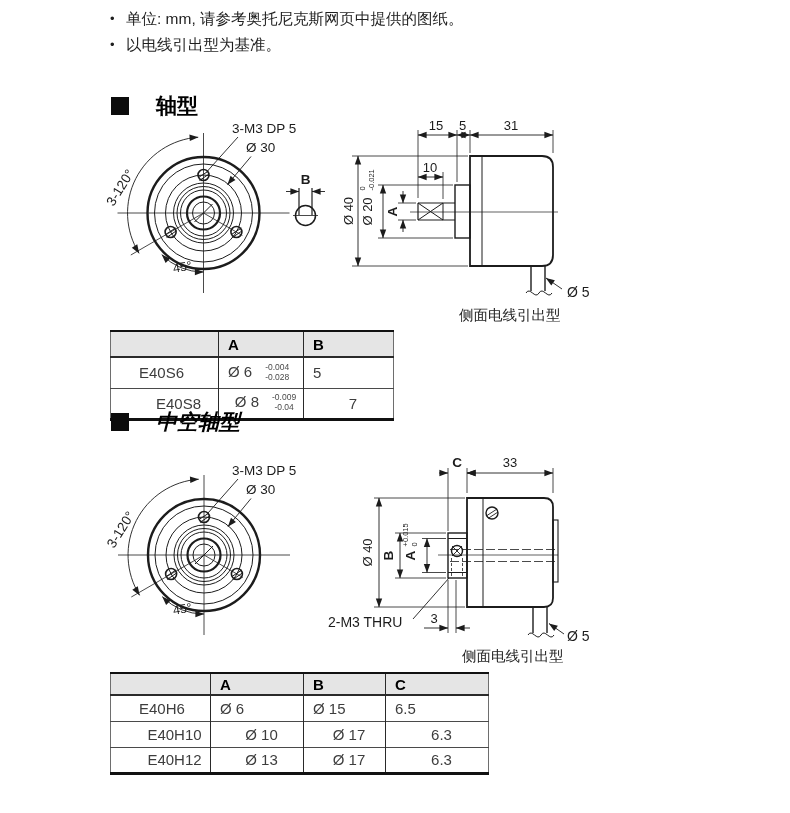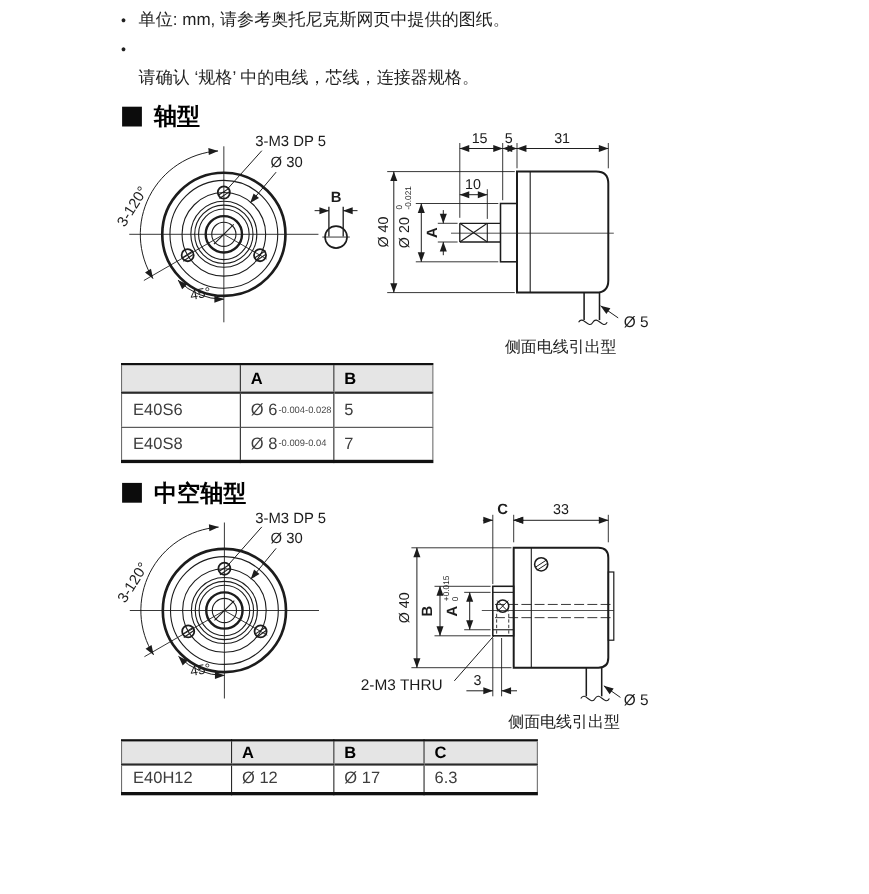--- a/index.html
+++ b/index.html
@@ -5,21 +5,21 @@
   html,body{margin:0;padding:0;}
   body{width:790px;height:813px;background:#ffffff;position:relative;overflow:hidden;
        font-family:"Liberation Sans",sans-serif;color:#1c1c1c;}
   .abs{position:absolute;}
   
   .notes{left:110px;top:6px;font-size:15.5px;line-height:26px;color:#1f1f1f;}
   .note-row{display:flex;}
   .note-dot{width:16px;flex:0 0 16px;font-size:13px;}
   .note-dot.hide{visibility:hidden;}
   
-  .sec-title{left:111px;display:flex;align-items:center;gap:11px;
+  .sec-title{left:111px;display:flex;align-items:center;gap:27px;
              font-size:21px;font-weight:bold;color:#000;}
   .sq{width:18px;height:18px;background:#0c0c0c;flex:0 0 18px;}
   
   svg{position:absolute;}
   svg .ln{stroke:#1c1c1c;fill:none;}
   svg text{fill:#1c1c1c;stroke:none;font-family:"Liberation Sans",sans-serif;}
   .t7{font-size:7.5px;}
   .t12{font-size:12.5px;}
   .t13{font-size:13px;}
   .t135{font-size:13.5px;}
@@ -27,40 +27,37 @@
   .t15{font-size:14.5px;fill:#222;}
   .bold{font-weight:bold;}
   
   .spec{position:absolute;border-collapse:collapse;table-layout:fixed;background:#fff;
         border-left:1px solid #6e6e6e;border-right:1px solid #6e6e6e;
         border-top:2.5px solid #111;border-bottom:3px solid #111;}
   .spec th,.spec td{overflow:hidden;white-space:nowrap;vertical-align:middle;}
   .spec thead th{background:#e5e5e5;font-weight:bold;color:#000;text-align:left;
         padding:0 0 0 9px;font-size:15px;border-bottom:2px solid #2a2a2a;}
   .spec td{font-size:15px;color:#3d3d3d;padding:0 0 0 9px;}
-  .spec td.model{padding-left:10px;}
+  .spec td.model{padding-left:28px;}
   .spec td+td,.spec th+th{border-left:1.6px solid #2a2a2a;}
-  .spec tbody tr+tr td{border-top:1.3px solid #4a4a4a;}
-  .tol{display:inline-flex;flex-direction:row;font-size:8.5px;line-height:1.2;
-       color:#4a4a4a;margin-left:1px;vertical-align:middle;transform:translateY(-1px);}
+  .spec tbody tr+tr td{border-top:1.3px solid #4a4a4a;text-align:center;}
+  .tol{display:inline-flex;flex-direction:column;font-size:8.5px;line-height:1.2;
+       color:#4a4a4a;margin-left:13px;vertical-align:middle;transform:translateY(-1px);}
 </style>
 </head>
 <body>
 
 <div class="abs notes">
   <div class="note-row">
     <span class="note-dot">•</span>
     <span>单位: mm, 请参考奥托尼克斯网页中提供的图纸。</span>
   </div>
   <div class="note-row">
     <span class="note-dot">•</span>
-  </div>
-  <div class="note-row">
-    <span class="note-dot hide">•</span>
-    <span>请确认 ‘规格’ 中的电线，芯线，连接器规格。</span>
+    <span>以电线引出型为基准。</span>
   </div>
 </div>
 
 <div class="abs sec-title" style="top:92px;">
   <span class="sq"></span>
   <span>轴型</span>
 </div>
 
 <svg width="600" height="212" viewBox="95 118 600 212" style="left:95px;top:118px;">
   <defs>
@@ -212,21 +209,21 @@
         <span>Ø 8</span><span class="tol">
             <span>-0.009</span>
             <span>-0.04</span>
           </span>
       </td>
       <td>7</td>
     </tr>
   </tbody>
 </table>
 
-<div class="abs sec-title" style="top:434px;">
+<div class="abs sec-title" style="top:408px;font-style:italic;">
   <span class="sq"></span>
   <span>中空轴型</span>
 </div>
 
 <svg width="600" height="215" viewBox="95 455 600 215" style="left:95px;top:455px;">
   <defs>
     <marker id="ar2" viewBox="0 0 10 8" refX="9.2" refY="4" markerWidth="10" markerHeight="8" markerUnits="userSpaceOnUse" orient="auto-start-reverse">
       <path d="M0.6,0.8 L9.4,4 L0.6,7.2 Z" fill="#1c1c1c"></path>
     </marker>
   </defs>
@@ -353,19 +350,31 @@
   <thead>
     <tr style="height:22px">
       <th></th>
       <th>A</th>
       <th>B</th>
       <th>C</th>
     </tr>
   </thead>
   <tbody>
     <tr style="height:26px">
-      <td class="model">E40H12</td>
-      <td>Ø 12</td>
+      <td class="model">E40H6</td>
+      <td>Ø 6</td>
+      <td>Ø 15</td>
+      <td>6.5</td>
+    </tr>
+    <tr style="height:26px">
+      <td class="model">E40H10</td>
+      <td>Ø 10</td>
       <td>Ø 17</td>
       <td>6.3</td>
     </tr>
+    <tr style="height:26px">
+      <td class="model">E40H12</td>
+      <td>Ø 13</td>
+      <td>Ø 17</td>
+      <td>6.3</td>
+    </tr>
   </tbody>
 </table>
 
 </body></html>

